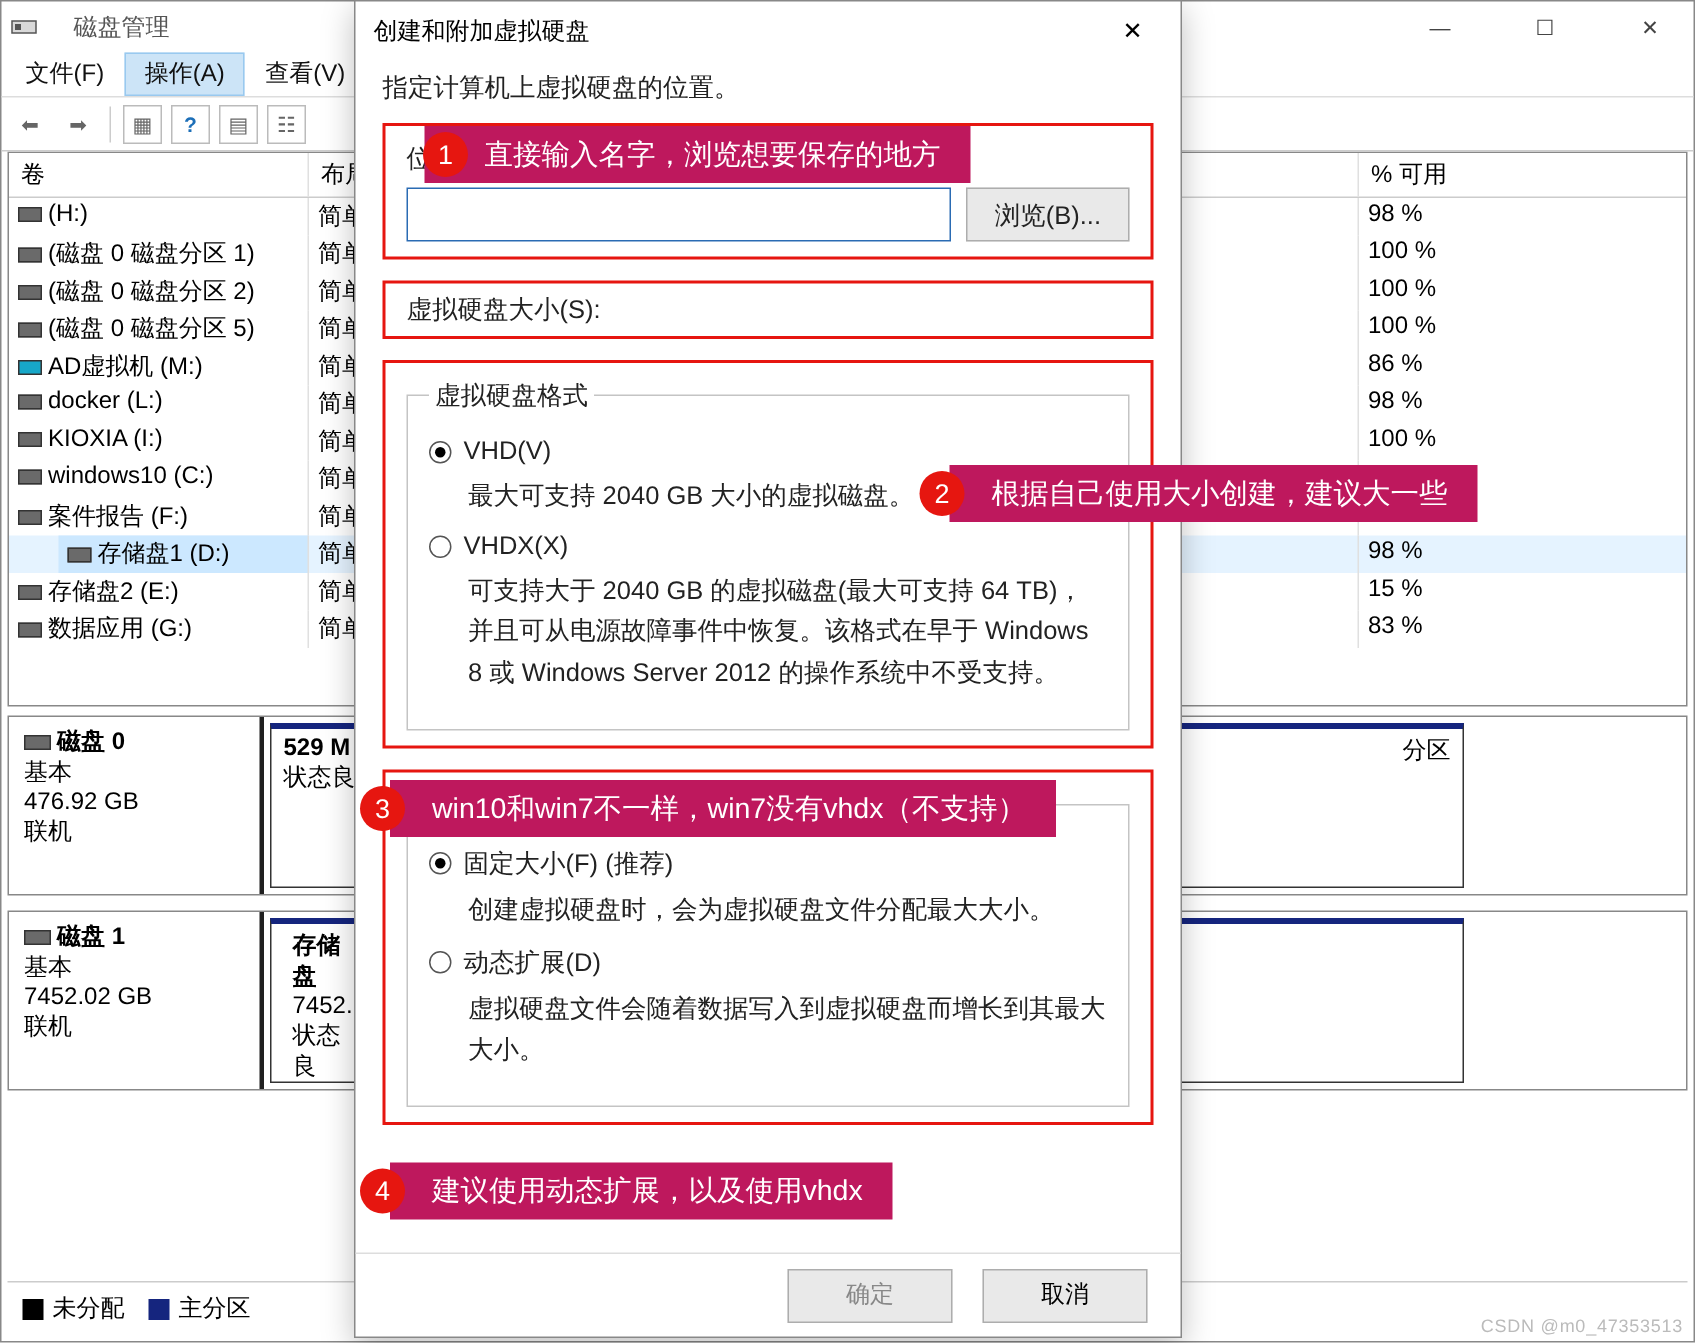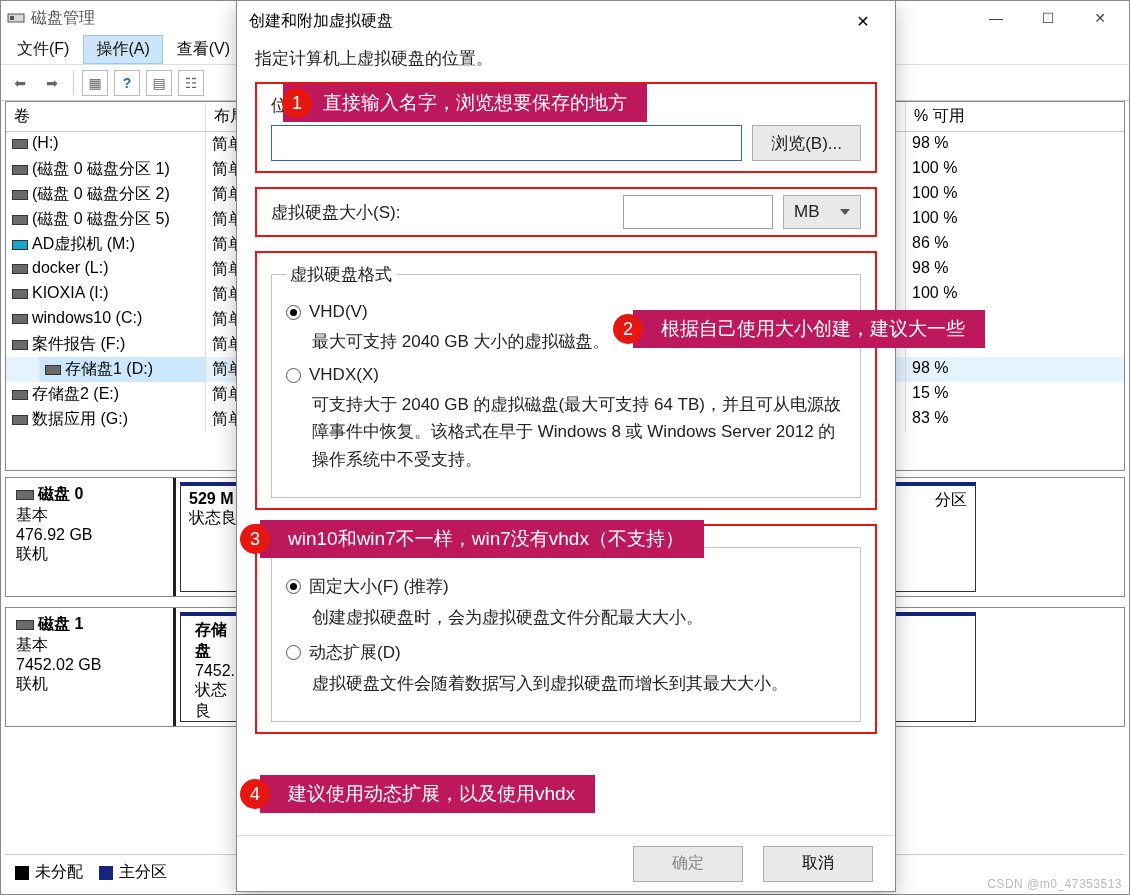--- a/index.html
+++ b/index.html
@@ -1,21 +1,21 @@
 <!DOCTYPE html>
 <html><head>
 <meta charset="utf-8">
 <style>
   * { box-sizing: border-box; font-family: "Microsoft YaHei", "Segoe UI", sans-serif; }
   html, body { margin: 0; padding: 0; }
   body { width: 1130px; height: 895px; overflow: hidden; background: #fff; position: relative; font-size: 14px; }
 
   
   .mainwin { position: absolute; inset: 0; border: 1px solid #888; display: flex; flex-direction: column; background: #fff; }
-  .titlebar { height: 34px; display: flex; align-items: center; padding: 0 6px; gap: 6px; }
+  .titlebar { height: 34px; display: flex; align-items: center; padding: 0 6px; gap: 24px; }
   .tb-icon { width: 18px; height: 18px; display: inline-flex; align-items: center; justify-content: center; }
   .tb-title { font-size: 16px; color: #555; }
   .tb-spacer { flex: 1; }
   .tb-btn { width: 46px; height: 32px; display: flex; align-items: center; justify-content: center; color: #444; }
 
   .menubar { height: 30px; display: flex; align-items: stretch; padding: 0 4px; gap: 2px; border-bottom: 1px solid #ddd; }
   .menu-item { padding: 4px 12px; font-size: 16px; color: #111; display: flex; align-items: center; }
   .menu-item.active { background: #cce4f7; border: 1px solid #99c9ef; }
 
   .toolbar { height: 36px; display: flex; align-items: center; padding: 2px 6px; gap: 6px; border-bottom: 1px solid #ccc; }
@@ -45,21 +45,21 @@
   .part { border:1px solid #333; border-top:4px solid #15257e; padding:4px 8px; font-size:16px; overflow:hidden; }
 
   .legend { height: 36px; border-top: 1px solid #ccc; display:flex; align-items:center; padding:0 10px; gap:16px; font-size:16px; }
   .legend .sw { width:14px; height:14px; display:inline-block; vertical-align:middle; margin-right:6px; }
   .legend .sw.k1 { background:#000; }
   .legend .sw.k2 { background:#15257e; }
 
   .watermark { position:absolute; right:8px; bottom:4px; color:#bbb; font-size:12px; letter-spacing:0.5px; }
 
   
-  .dialog { position: absolute; left: 236px; top: 0; width: 660px; height: 892px; background: #fff; border: 1px solid #888; display: flex; flex-direction: column; box-shadow: 0 6px 20px rgba(0,0,0,.25); }
+  .dialog { position: absolute; left: 236px; top: 0; width: 552px; height: 892px; background: #fff; border: 1px solid #888; display: flex; flex-direction: column; box-shadow: 0 6px 20px rgba(0,0,0,.25); }
   .dlg-title { height: 40px; display: flex; align-items: center; padding: 0 12px; font-size: 16px; }
   .dlg-x { width: 40px; height: 40px; display: flex; align-items:center; justify-content:center; margin-left:auto; }
   .dlg-body { flex:1; padding: 4px 18px 4px 18px; overflow:hidden; position:relative; }
   .dlg-body p, .dlg-body label, .dlg-body div { font-size: 17px; color:#222; }
   .dlg-lead { margin: 2px 0 12px 0; }
 
   .group { border: 2px solid #e61610; padding: 10px 14px; margin-bottom: 14px; }
   .lbl { display:block; margin-bottom:8px; }
   .rowflex { display:flex; gap:10px; align-items:flex-start; }
   .textinput { flex:1; height:36px; border:1px solid #2a6bb3; padding:2px 6px; font-size:16px; }
@@ -258,27 +258,20 @@
     <div class="group">
       <label class="lbl">位置(L):</label>
       <div class="rowflex">
         <input class="textinput" style="">
         <div class="btn">浏览(B)...</div>
       </div>
     </div>
 
     <div class="group" style="border-color:#e61610; padding:6px 14px; display:flex; align-items:center; justify-content:space-between;">
       <span>虚拟硬盘大小(S):</span>
-      <div class="rowflex">
-        <input class="numinput" style="">
-        <div class="unitsel">
-          <span>MB</span>
-          <span class="chev"></span>
-        </div>
-      </div>
     </div>
 
     <div class="group">
       <fieldset class="fmt">
         <legend>虚拟硬盘格式</legend>
         <div class="radio-row">
           <span class="radio">
               <span class="dot"></span>
             </span>
           <span>VHD(V)</span>

